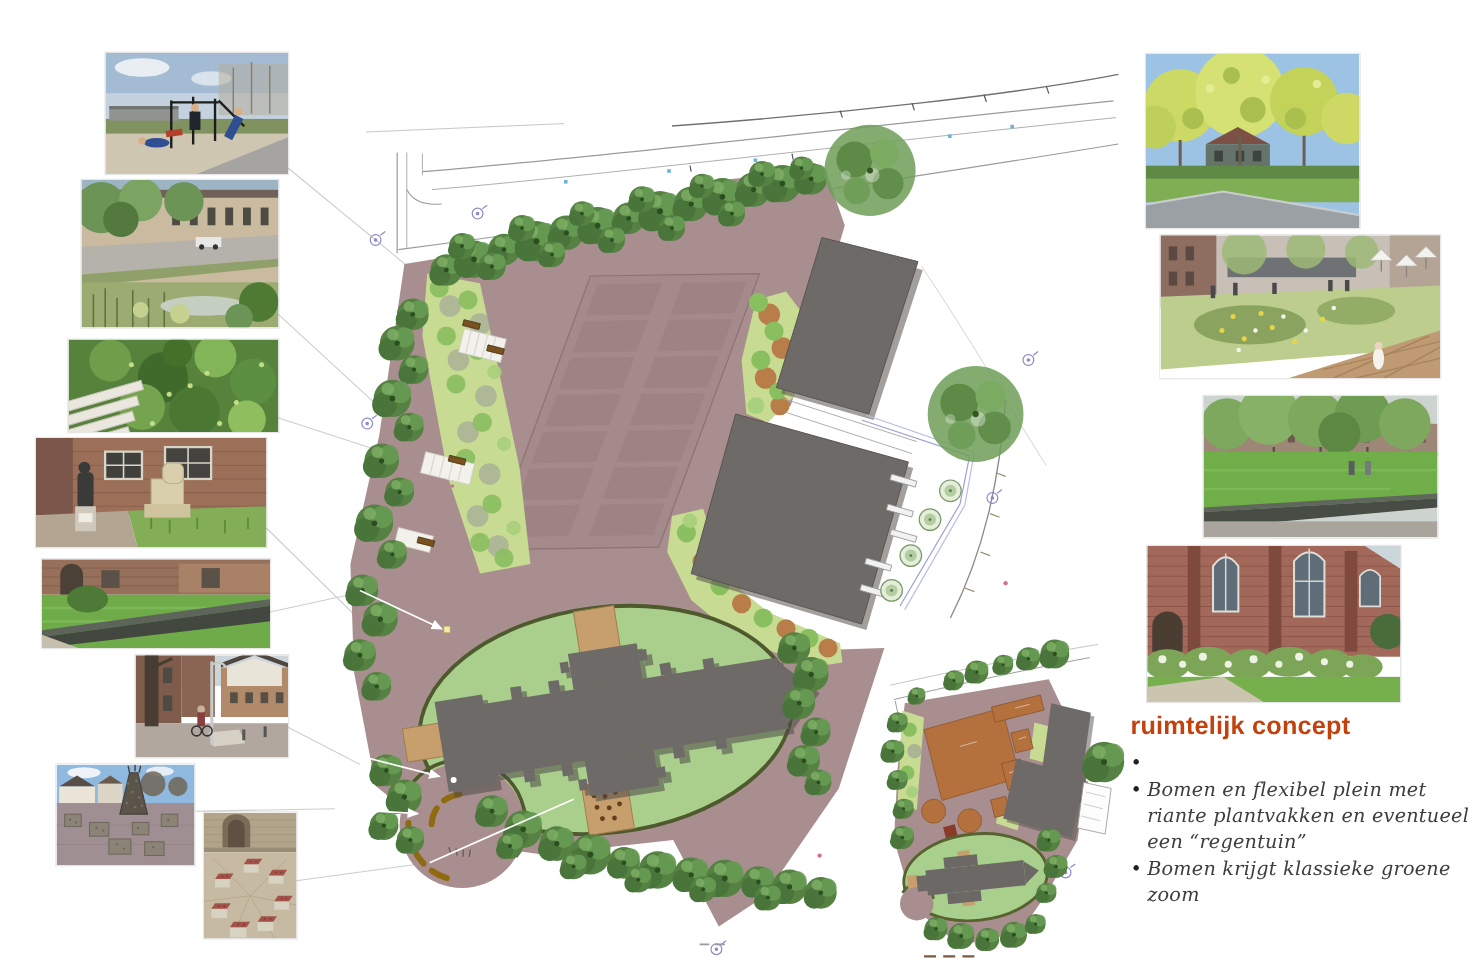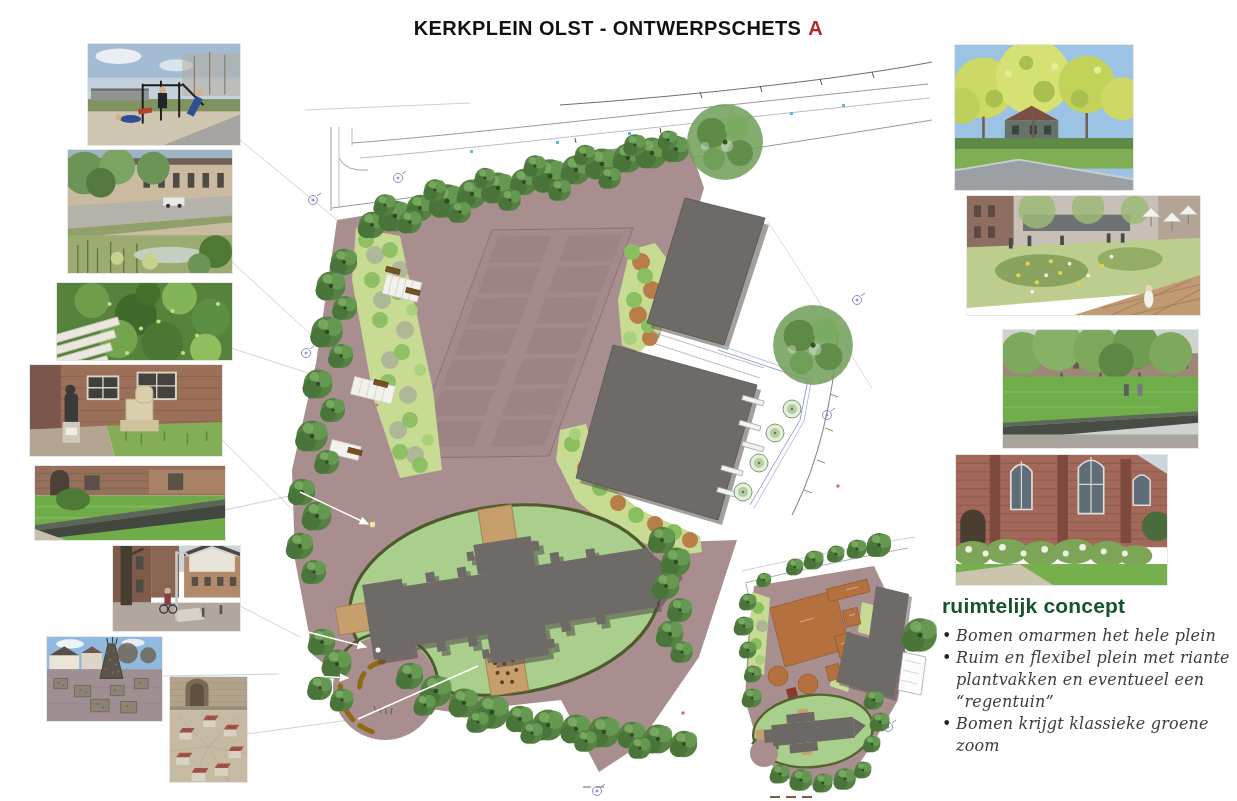--- a/index.html
+++ b/index.html
@@ -6,34 +6,31 @@
   .canvas{position:relative;width:1237px;height:801px;background:#fff;overflow:hidden;
           font-family:"Liberation Sans",sans-serif;}
   .title{position:absolute;top:17px;left:0;width:100%;text-align:center;
          font-size:20px;font-weight:bold;letter-spacing:.4px;color:#121212;white-space:nowrap;}
   .title .variant{color:#b5282a;margin-left:7px;}
   .photo{position:absolute;overflow:hidden;box-shadow:0 0 0 1px rgba(120,120,120,.18);}
   .photo svg{display:block;width:100%;height:100%;}
   .plan-svg{position:absolute;left:0;top:0;}
   .concept{position:absolute;left:942px;top:594px;width:293px;color:#1c1c1c;}
   .concept h2{margin:0 0 7px 0;font-size:21px;font-weight:bold;letter-spacing:.2px;
-              font-family:"Liberation Sans",sans-serif;color:#14532d;}
+              font-family:"Liberation Sans",sans-serif;color:#c2410c;}
   .concept ul{list-style:none;margin:0;padding:0;}
   .concept li{display:flex;font-family:"DejaVu Serif",serif;font-style:italic;
               font-size:16px;line-height:22px;color:#3d3d3d;letter-spacing:.2px;}
   .concept li .b{width:14px;flex:0 0 14px;color:#222;font-style:normal;}
 </style>
 </head>
 <body>
 
 <div class="canvas">
 
-  <div class="title">
-    <span>KERKPLEIN OLST - ONTWERPSCHETS</span><span class="variant">A</span>
-  </div>
 
   <svg class="plan-svg" width="1237" height="801" viewBox="0 0 1237 801">
     <defs>
       <g id="tr">
         <circle r="12" fill="#558243"></circle>
         <circle cx="-5" cy="4" r="8" fill="#49753a"></circle>
         <circle cx="5" cy="-4" r="7" fill="#679a52" opacity=".92"></circle>
         <circle cx="-3" cy="-6" r="4" fill="#7fb066" opacity=".8"></circle>
         <circle r="1.8" fill="#2c4d20"></circle>
       </g>
@@ -1008,25 +1005,24 @@
       <rect y="52" width="100" height="10" fill="#76b04c"></rect>
       <polygon points="0,56 30,52 46,62 0,62" fill="#cbc4ae"></polygon>
     </svg>
   </div>
 
   <div class="concept">
     <h2>ruimtelijk concept</h2>
     <ul>
       <li>
         <span class="b">•</span>
-        <span>Bomen omarmen het hele plein</span>
       </li>
       <li>
         <span class="b">•</span>
-        <span>Ruim en flexibel plein met riante plantvakken en eventueel een “regentuin”</span>
+        <span>Bomen en flexibel plein met riante plantvakken en eventueel een “regentuin”</span>
       </li>
       <li>
         <span class="b">•</span>
         <span>Bomen krijgt klassieke groene zoom</span>
       </li>
     </ul>
   </div>
 
 </div>
 

